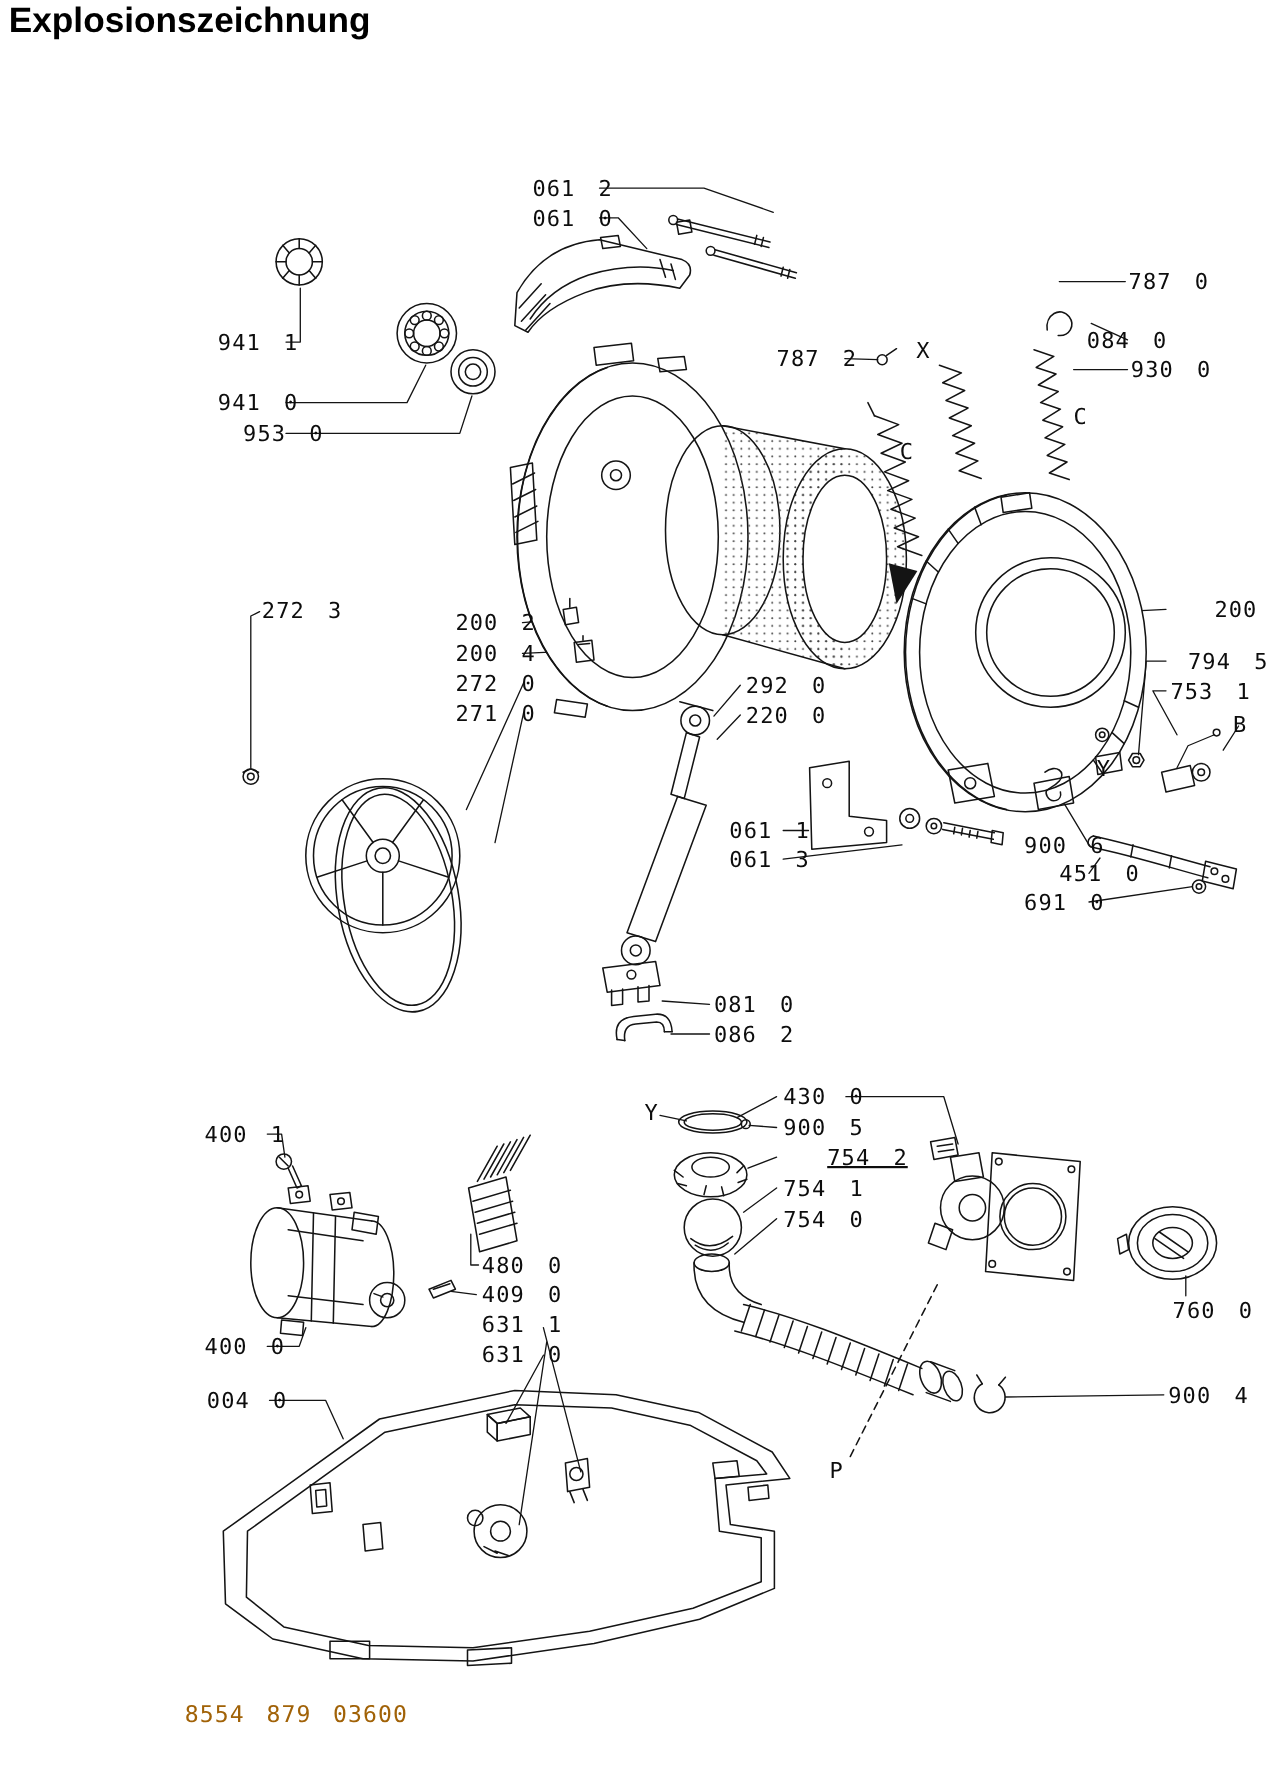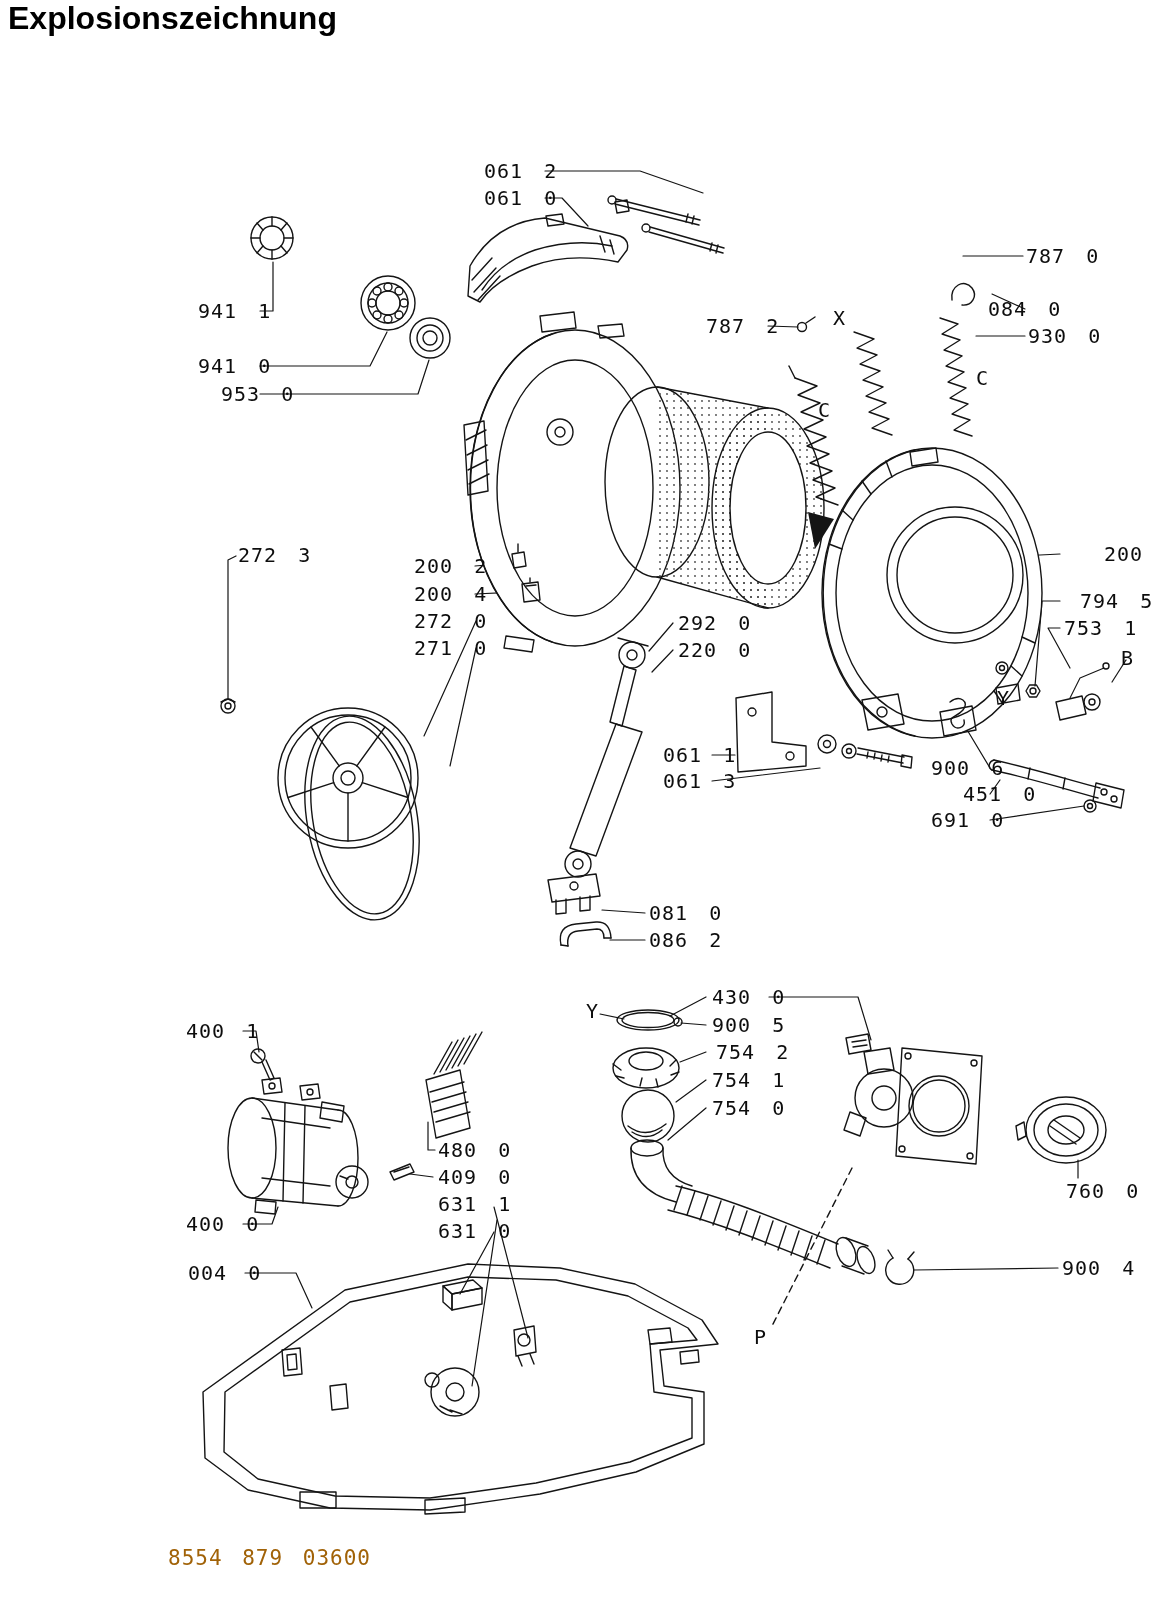--- a/index.html
+++ b/index.html
@@ -411,21 +411,21 @@
       <div class="part-label" style="left: 663px; top: 745px;">061 1</div>
       <div class="part-label" style="left: 663px; top: 771px;">061 3</div>
       <div class="part-label" style="left: 931px; top: 758px;">900 6</div>
       <div class="part-label" style="left: 931px; top: 784px; margin-left: 32px;">451 0</div>
       <div class="part-label" style="left: 931px; top: 810px;">691 0</div>
       <div class="part-label" style="left: 649px; top: 903px;">081 0</div>
       <div class="part-label" style="left: 649px; top: 930px;">086 2</div>
       <div class="part-label" style="left: 712px; top: 987px;">430 0</div>
       <div class="part-label" style="left: 586px; top: 1001px;">Y</div>
       <div class="part-label" style="left: 712px; top: 1015px;">900 5</div>
-      <div class="part-label" style="left: 716px; top: 1042px;">754 2</div>
+      <div class="part-label" style="left: 752px; top: 1042px; text-decoration: underline;">754 2</div>
       <div class="part-label" style="left: 712px; top: 1070px;">754 1</div>
       <div class="part-label" style="left: 712px; top: 1098px;">754 0</div>
       <div class="part-label" style="left: 186px; top: 1021px;">400 1</div>
       <div class="part-label" style="left: 438px; top: 1140px;">480 0</div>
       <div class="part-label" style="left: 438px; top: 1167px;">409 0</div>
       <div class="part-label" style="left: 438px; top: 1194px;">631 1</div>
       <div class="part-label" style="left: 438px; top: 1221px;">631 0</div>
       <div class="part-label" style="left: 186px; top: 1214px;">400 0</div>
       <div class="part-label" style="left: 1066px; top: 1181px;">760 0</div>
       <div class="part-label" style="left: 188px; top: 1263px;">004 0</div>

